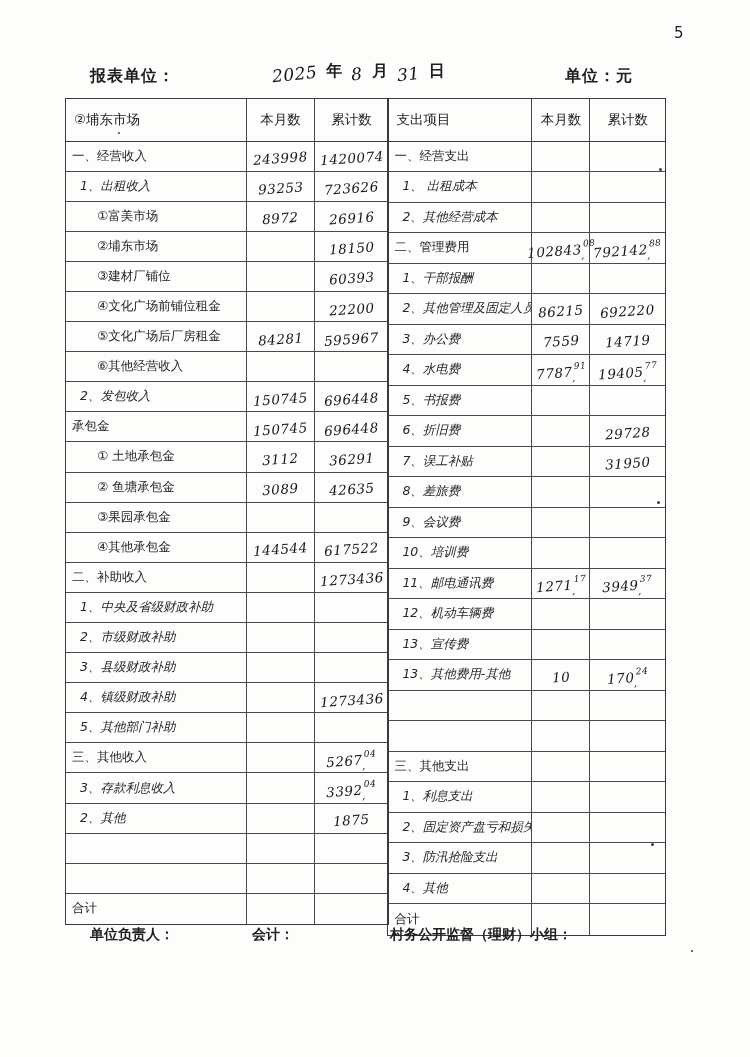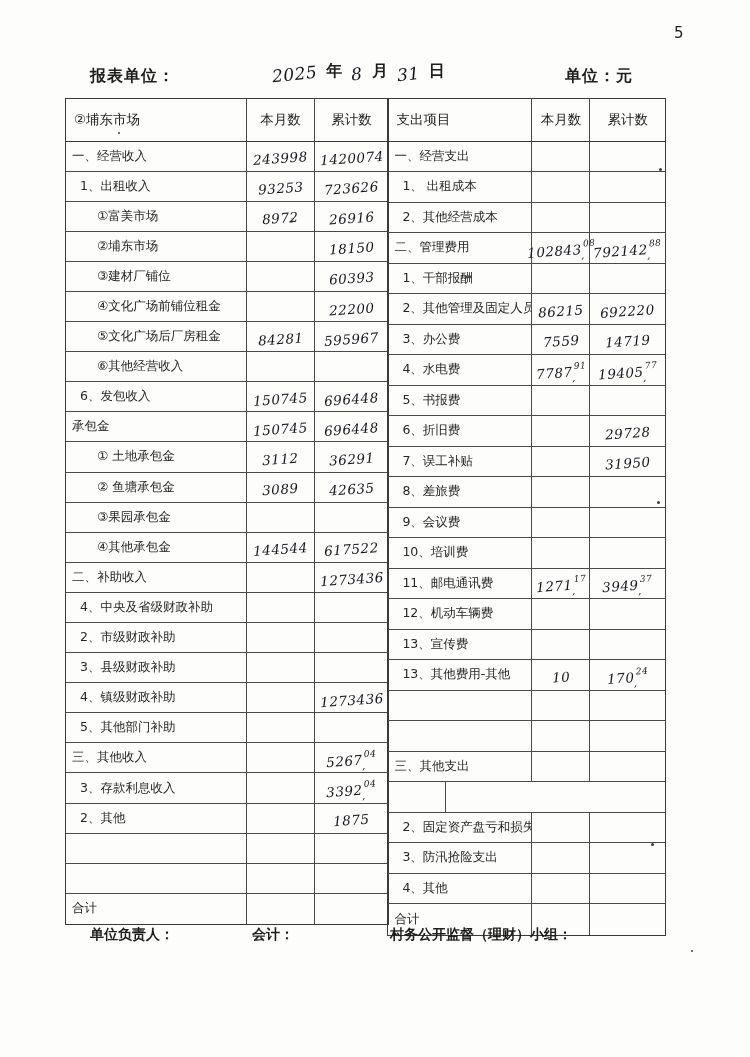--- a/index.html
+++ b/index.html
@@ -45,21 +45,21 @@
   .cell { border-right:1px solid #4a4a4a; height:100%; }
   .cell:last-child { border-right:none; }
   .t-income .c0 { width:181px; }
   .t-income .c1 { width:68px; }
   .t-income .c2 { width:73px; }
   .t-expense .c0 { width:144px; }
   .t-expense .c1 { width:58px; }
   .t-expense .c2 { width:74.5px; }
   .lcell { display:flex; align-items:center; font-size:12.5px; color:#262626; white-space:nowrap; overflow:hidden; }
   .ind0 { padding-left:6px; }
-  .ind1 { padding-left:14px; }
+  .ind1 { padding-left:14px;font-style:italic; }
   .ind2 { padding-left:31px; }
   .vcell { display:flex; align-items:center; justify-content:center; overflow:visible; }
   .vcell .hw { font-size:13.5px; transform:rotate(-4deg) translateY(2px); }
 
   
   .signatures { position:absolute; top:926px; left:0; width:750px; font-size:14px; font-weight:bold; color:#1e1e1e; }
   .sig-responsible { position:absolute; left:90px; top:0; }
   .sig-accountant { position:absolute; left:252px; top:0; }
   .sig-supervision { position:absolute; left:390px; top:0; }
 
@@ -150,21 +150,21 @@
           <div class="cell vcell c2">
             <span class="hw">595967</span>
           </div>
         </div>
         <div class="row">
           <div class="cell lcell c0 ind2">⑥其他经营收入</div>
           <div class="cell vcell c1"></div>
           <div class="cell vcell c2"></div>
         </div>
         <div class="row">
-          <div class="cell lcell c0 ind1">6、发包收入</div>
+          <div class="cell lcell c0 ind1">2、发包收入</div>
           <div class="cell vcell c1">
             <span class="hw">150745</span>
           </div>
           <div class="cell vcell c2">
             <span class="hw">696448</span>
           </div>
         </div>
         <div class="row">
           <div class="cell lcell c0 ind0">承包金</div>
           <div class="cell vcell c1">
@@ -207,21 +207,21 @@
           </div>
         </div>
         <div class="row">
           <div class="cell lcell c0 ind0">二、补助收入</div>
           <div class="cell vcell c1"></div>
           <div class="cell vcell c2">
             <span class="hw">1273436</span>
           </div>
         </div>
         <div class="row">
-          <div class="cell lcell c0 ind1">4、中央及省级财政补助</div>
+          <div class="cell lcell c0 ind1">1、中央及省级财政补助</div>
           <div class="cell vcell c1"></div>
           <div class="cell vcell c2"></div>
         </div>
         <div class="row">
           <div class="cell lcell c0 ind1">2、市级财政补助</div>
           <div class="cell vcell c1"></div>
           <div class="cell vcell c2"></div>
         </div>
         <div class="row">
           <div class="cell lcell c0 ind1">3、县级财政补助</div>
@@ -410,20 +410,21 @@
           <div class="cell lcell c0 ind0"></div>
           <div class="cell vcell c1"></div>
           <div class="cell vcell c2"></div>
         </div>
         <div class="row">
           <div class="cell lcell c0 ind0">三、其他支出</div>
           <div class="cell vcell c1"></div>
           <div class="cell vcell c2"></div>
         </div>
         <div class="row">
+          <div class="cell lcell c0 ind1">1、利息支出</div>
           <div class="cell vcell c1"></div>
           <div class="cell vcell c2"></div>
         </div>
         <div class="row">
           <div class="cell lcell c0 ind1">2、固定资产盘亏和损失</div>
           <div class="cell vcell c1"></div>
           <div class="cell vcell c2"></div>
         </div>
         <div class="row">
           <div class="cell lcell c0 ind1">3、防汛抢险支出</div>

